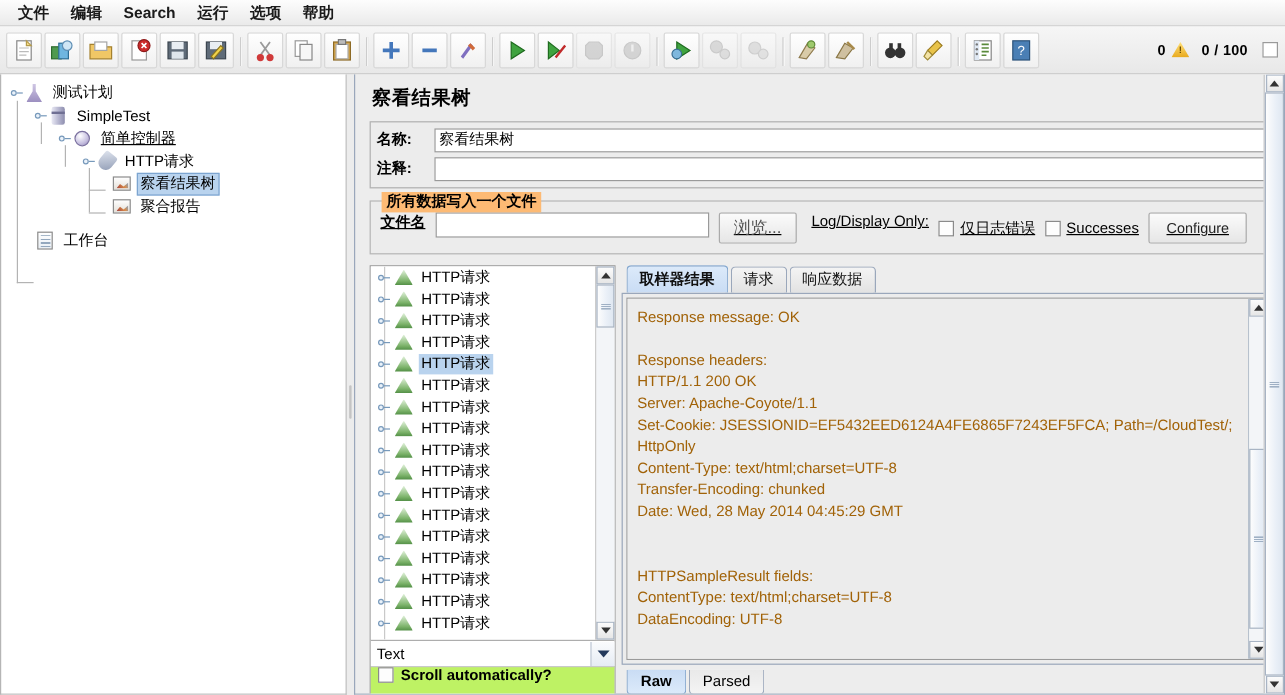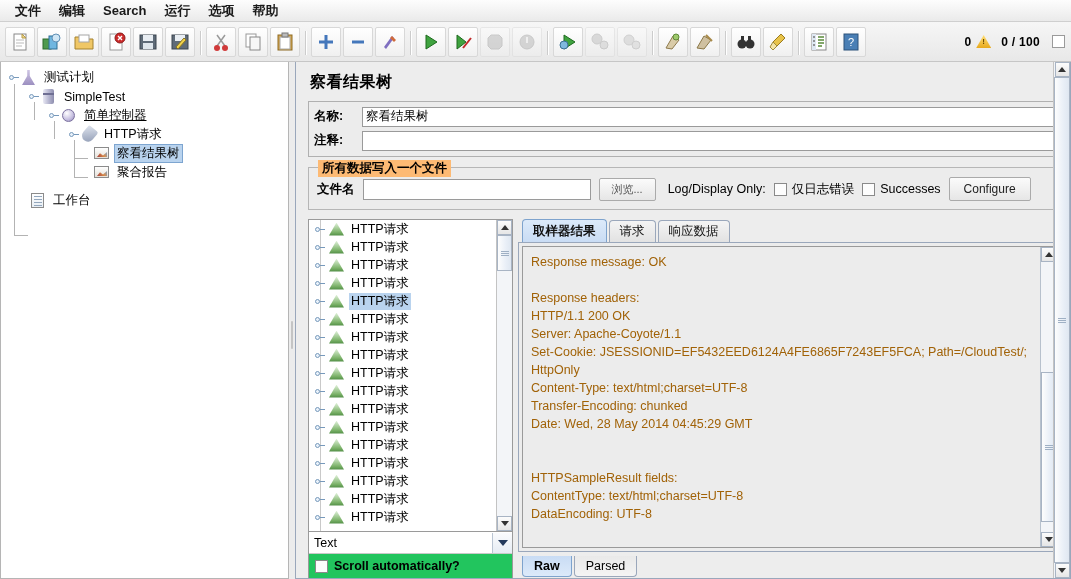--- a/index.html
+++ b/index.html
@@ -91,32 +91,32 @@
     padding:0 3px;box-sizing:border-box;color:#000;outline:none;
   }
   .group{
     border:1px solid #b6b6b6;margin-top:10px;padding:6px 8px 8px 8px;position:relative;
     background:#ececec;
   }
   .group-title{
     position:absolute;top:-8px;left:9px;background:#fdba74;padding:0 4px;
     font-weight:bold;font-size:12.5px;
   }
-  .filerow{display:flex;align-items:center;gap:8px;margin-top:3px;}
+  .filerow{display:flex;gap:8px;margin-top:3px;text-decoration:underline;}
   .filerow .lbl{font-weight:bold;font-size:12.5px;}
   .fileinput{
     width:228px;height:21px;border:1px solid #9a9a9a;background:#fff;box-sizing:border-box;
     padding:0 3px;font-size:12.5px;outline:none;
   }
   .btn{
     border:1px solid #aaaaaa;background:linear-gradient(#fbfbfb,#e6e6e6);
     border-radius:2px;font-size:12px;padding:3px 10px;cursor:pointer;
     font-family:"Liberation Sans",sans-serif;color:#222;
   }
-  .btn.browse{font-size:11px;padding:3px 12px;color:#555;}
+  .btn.browse{font-size:14px;padding:3px 12px;color:#555;}
   .ldlabel{font-size:12.5px;margin-left:4px;}
   .cbox{
     width:13px;height:13px;border:1px solid #8a8a8a;background:#fdfdfd;
     box-sizing:border-box;display:inline-block;vertical-align:-2px;
   }
   .cbwrap{display:flex;align-items:center;gap:5px;font-size:12.5px;cursor:pointer;}
 
   
   .lower{display:flex;margin-top:9px;height:360px;}
   .listbox{
@@ -164,22 +164,22 @@
     box-sizing:border-box;
   }
   .combo .ctext{flex:1;padding-left:5px;font-size:12.5px;}
   .combo .cbtn{
     width:19px;height:20px;border-left:1px solid #b9c4d2;
     background:linear-gradient(#fafbfd,#e6ecf4);display:flex;align-items:center;justify-content:center;
     cursor:pointer;
   }
   .cbtn .arrow.down{border-left-width:5px;border-right-width:5px;border-top-width:6px;border-top-color:#23395c;}
   .scrollauto{
-    height:24px;display:flex;align-items:center;gap:6px;padding-left:6px;
-    border-top:1px solid #c9c9c9;background:#22c55e;font-size:12.5px;font-weight:bold;cursor:pointer;
+    height:24px;display:flex;align-items:flex-start;gap:6px;padding-left:6px;
+    border-top:1px solid #c9c9c9;background:#bef264;font-size:12.5px;font-weight:bold;cursor:pointer;
   }
 
   
   .tabsarea{flex:1;margin-left:5px;display:flex;flex-direction:column;position:relative;}
   .tabstrip{display:flex;align-items:flex-end;height:23px;padding-left:4px;}
   .tab{
     height:21px;padding:0 10px;display:flex;align-items:center;font-size:12.5px;
     border:1px solid #9aa7bb;border-bottom:none;
     border-radius:4px 4px 0 0;background:linear-gradient(#f4f4f4,#e2e2e2);
     margin-right:2px;cursor:pointer;color:#111;

